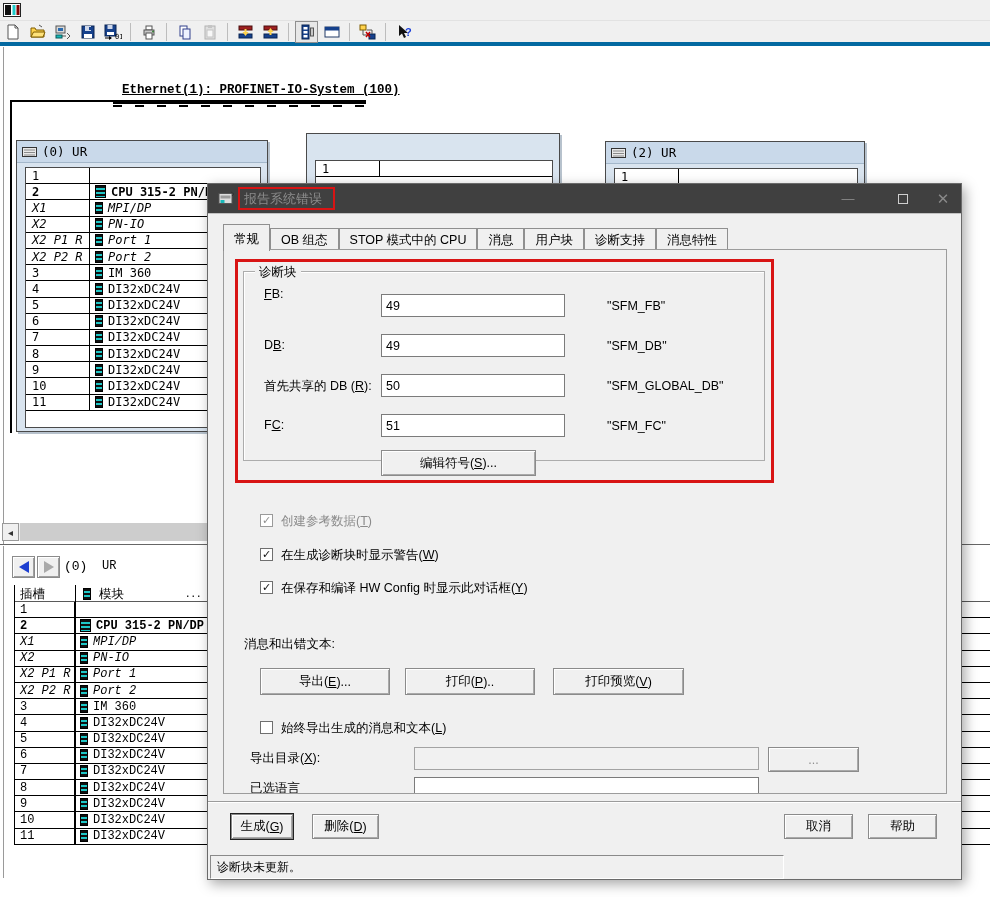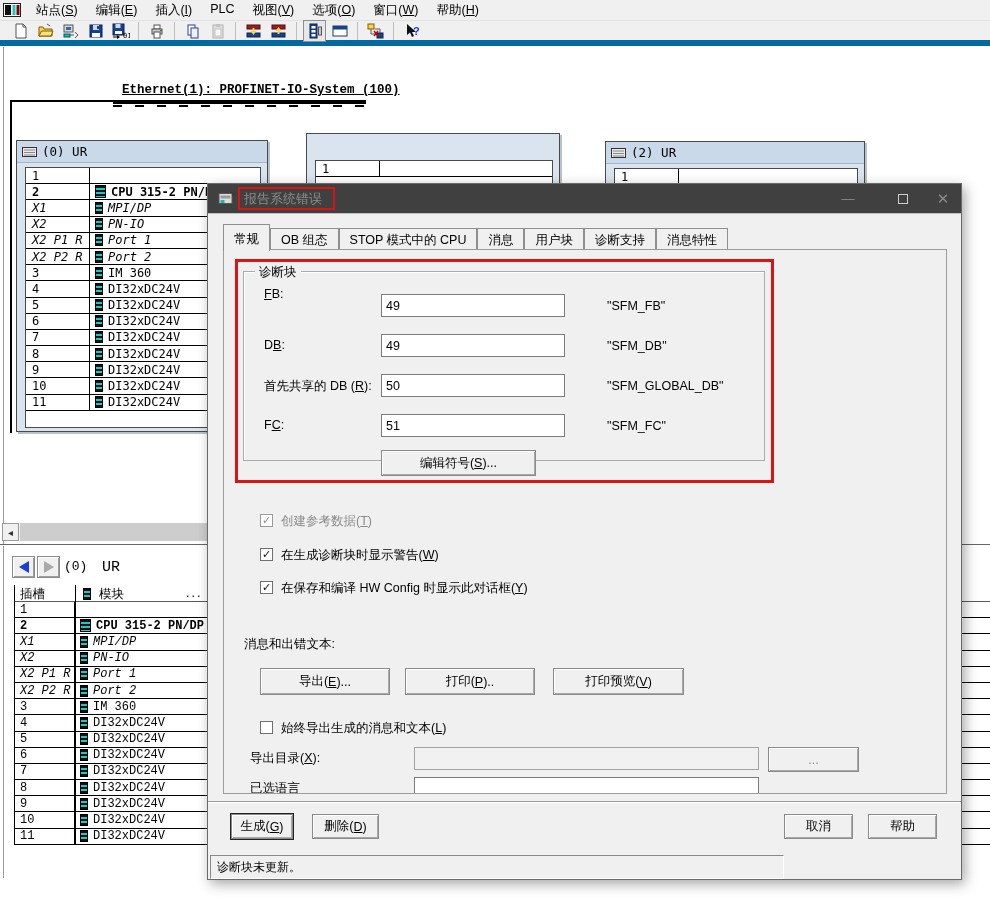--- a/index.html
+++ b/index.html
@@ -10,21 +10,21 @@
   .mono{font-family:Liberation Mono, monospace}
 
   
   #menubar{position:absolute;left:0;top:0;width:990px;height:21px;background:#f0f0f0;
     display:flex;align-items:center;font-size:12.5px;border-bottom:1px solid #e2e2e2}
   .menu-item{padding:0 9px;white-space:nowrap}
   #app-icon{width:20px;height:15px;margin:0 4px 0 3px;flex:none}
 
   
   #toolbar{position:absolute;left:0;top:21px;width:990px;height:25px;background:#f0f0f0;
-    border-bottom:6px solid #0369a1;display:flex;align-items:center;padding-left:8px}
+    border-bottom:4px solid #0369a1;display:flex;align-items:center;}
   .tbtn{width:23px;height:22px;display:flex;align-items:center;justify-content:center;margin:0 1px;flex:none}
   .tbtn.pressed{border:1px solid #8f8f8f;background:#e7e7e7}
   .tb-sep{width:1px;height:18px;background:#bdbdbd;margin:0 5px;flex:none}
   .dim{opacity:.5}
 
   
   #bus-label{position:absolute;left:122px;top:83px;font-size:12.5px;font-weight:bold;
     text-decoration:underline;letter-spacing:0}
   .blk{background:#000;position:absolute}
   #bus-dashes{position:absolute;left:113px;top:105px;width:253px;height:2px;
@@ -109,30 +109,20 @@
 
   <div id="menubar">
     <span id="app-icon">
       <svg width="20" height="15" viewBox="0 0 20 15">
         <rect x="0.5" y="0.5" width="17" height="13" fill="#fff" stroke="#222"></rect>
         <rect x="2" y="2" width="6" height="10" fill="#101010"></rect>
         <rect x="9.5" y="2" width="3" height="10" fill="#1ec7c7"></rect>
         <rect x="13.5" y="2" width="3" height="10" fill="#7d0000"></rect>
       </svg>
     </span>
-    <span id="menu-items" style="display:flex">
-        <span class="menu-item">站点(<u>S</u>)</span>
-        <span class="menu-item">编辑(<u>E</u>)</span>
-        <span class="menu-item">插入(<u>I</u>)</span>
-        <span class="menu-item">PLC</span>
-        <span class="menu-item">视图(<u>V</u>)</span>
-        <span class="menu-item">选项(<u>O</u>)</span>
-        <span class="menu-item">窗口(<u>W</u>)</span>
-        <span class="menu-item">帮助(<u>H</u>)</span>
-      </span>
   </div>
 
   <div id="toolbar">
     <span class="tbtn">
       <svg width="16" height="16" viewBox="0 0 16 16">
           <path d="M3 1h7l3 3v11H3z" fill="#fff" stroke="#555"></path>
           <path d="M10 1v3h3" fill="none" stroke="#555"></path>
         </svg>
     </span>
     <span class="tbtn">
@@ -402,21 +392,21 @@
 
   <div id="pane-sep"></div>
 
   <div class="navbtn" style="left:12px;top:556px">
       <span class="tri-l"></span>
     </div>
   <div class="navbtn" style="left:37px;top:556px">
       <span class="tri-r"></span>
     </div>
   <div class="abs mono" style="left:64px;top:559px;font-size:13px">(0)</div>
-  <div class="abs mono" style="left:102px;top:559px;font-size:15px">UR</div>
+  <div class="abs mono" style="left:102px;top:559px;font-size:12px">UR</div>
 
   <div class="abs" style="left:20px;top:586px;font-size:12.5px">插槽</div>
   <span class="mod-icon abs" style="left:83px;top:588px"></span>
   <div class="abs" style="left:99px;top:586px;font-size:12.5px">模块</div>
   <div class="abs" style="left:186px;top:586px;font-size:12.5px;letter-spacing:2px">...</div>
   <div class="abs" style="left:14px;top:601px;width:976px;height:1px;background:#5a5a5a"></div>
   <div class="abs" style="left:14px;top:585px;width:1px;height:260px;background:#000"></div>
   <div class="abs" style="left:75px;top:585px;width:1px;height:260px;background:#000"></div>
 
   <div class="abs mono" style="left:14px;top:602px;width:976px">

